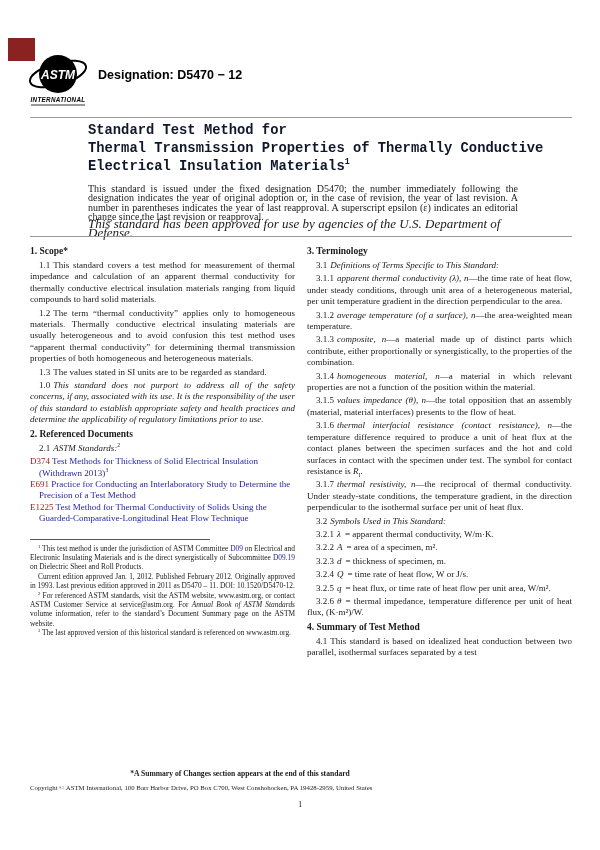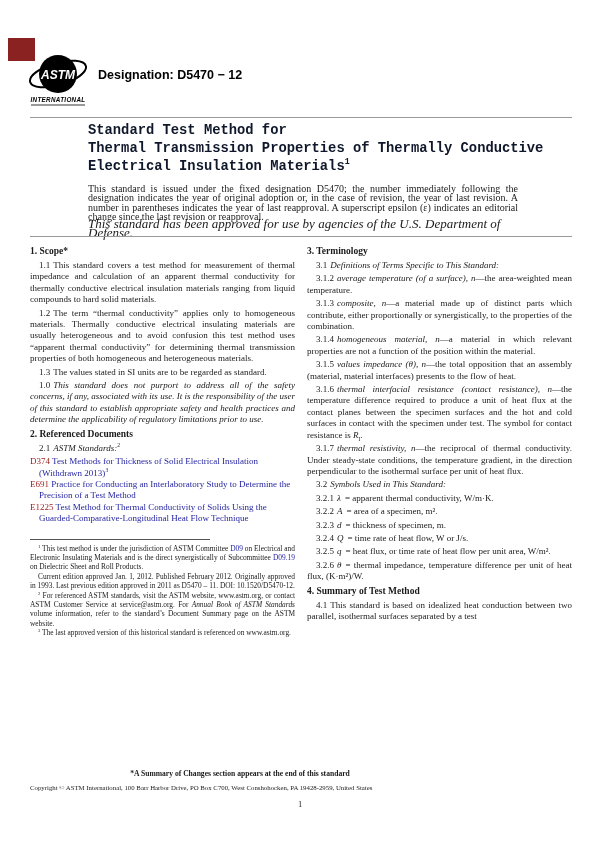--- a/index.html
+++ b/index.html
@@ -84,20 +84,21 @@
     <div class="fnrule"></div>
     <p class="fn"><sup>1</sup><span> This test method is under the jurisdiction of ASTM Committee </span><a class="blue">D09</a><span> on Electrical and Electronic Insulating Materials and is the direct synergistically of Subcommittee </span><a class="blue">D09.19</a><span> on Dielectric Sheet and Roll Products.</span></p>
     <p class="fn"><span>Current edition approved Jan. 1, 2012. Published February 2012. Originally approved in 1993. Last previous edition approved in 2011 as D5470 – 11. DOI: 10.1520/D5470-12.</span></p>
     <p class="fn"><sup>2</sup><span> For referenced ASTM standards, visit the ASTM website, www.astm.org, or contact ASTM Customer Service at service@astm.org. For </span><i>Annual Book of ASTM Standards</i><span> volume information, refer to the standard’s Document Summary page on the ASTM website.</span></p>
     <p class="fn"><sup>3</sup><span> The last approved version of this historical standard is referenced on www.astm.org.</span></p>
   </div>
 
   <div class="col">
     <div class="shead first">3. Terminology</div>
     <p class="body"><span class="pnum">3.1</span><i>Definitions of Terms Specific to This Standard:</i></p>
+    <p class="body"><span class="pnum">3.1.1</span><i>apparent thermal conductivity (λ), n</i><span>—the time rate of heat flow, under steady conditions, through unit area of a heterogeneous material, per unit temperature gradient in the direction perpendicular to the area.</span></p>
     <p class="body"><span class="pnum">3.1.2</span><i>average temperature (of a surface), n</i><span>—the area-weighted mean temperature.</span></p>
     <p class="body"><span class="pnum">3.1.3</span><i>composite, n</i><span>—a material made up of distinct parts which contribute, either proportionally or synergistically, to the properties of the combination.</span></p>
     <p class="body"><span class="pnum">3.1.4</span><i>homogeneous material, n</i><span>—a material in which relevant properties are not a function of the position within the material.</span></p>
     <p class="body"><span class="pnum">3.1.5</span><i>values impedance (θ), n</i><span>—the total opposition that an assembly (material, material interfaces) presents to the flow of heat.</span></p>
     <p class="body"><span class="pnum">3.1.6</span><i>thermal interfacial resistance (contact resistance), n</i><span>—the temperature difference required to produce a unit of heat flux at the contact planes between the specimen surfaces and the hot and cold surfaces in contact with the specimen under test. The symbol for contact resistance is </span><i>R</i><sub>I</sub><span>.</span></p>
     <p class="body"><span class="pnum">3.1.7</span><i>thermal resistivity, n</i><span>—the reciprocal of thermal conductivity. Under steady-state conditions, the temperature gradient, in the direction perpendicular to the isothermal surface per unit of heat flux.</span></p>
 
     <p class="body"><span class="pnum">3.2</span><i>Symbols Used in This Standard:</i></p>
     <p class="body"><span class="pnum">3.2.1</span><span class="sym">λ</span><span>= apparent thermal conductivity, W/m·K.</span></p>
     <p class="body"><span class="pnum">3.2.2</span><span class="sym">A</span><span>= area of a specimen, m².</span></p>

